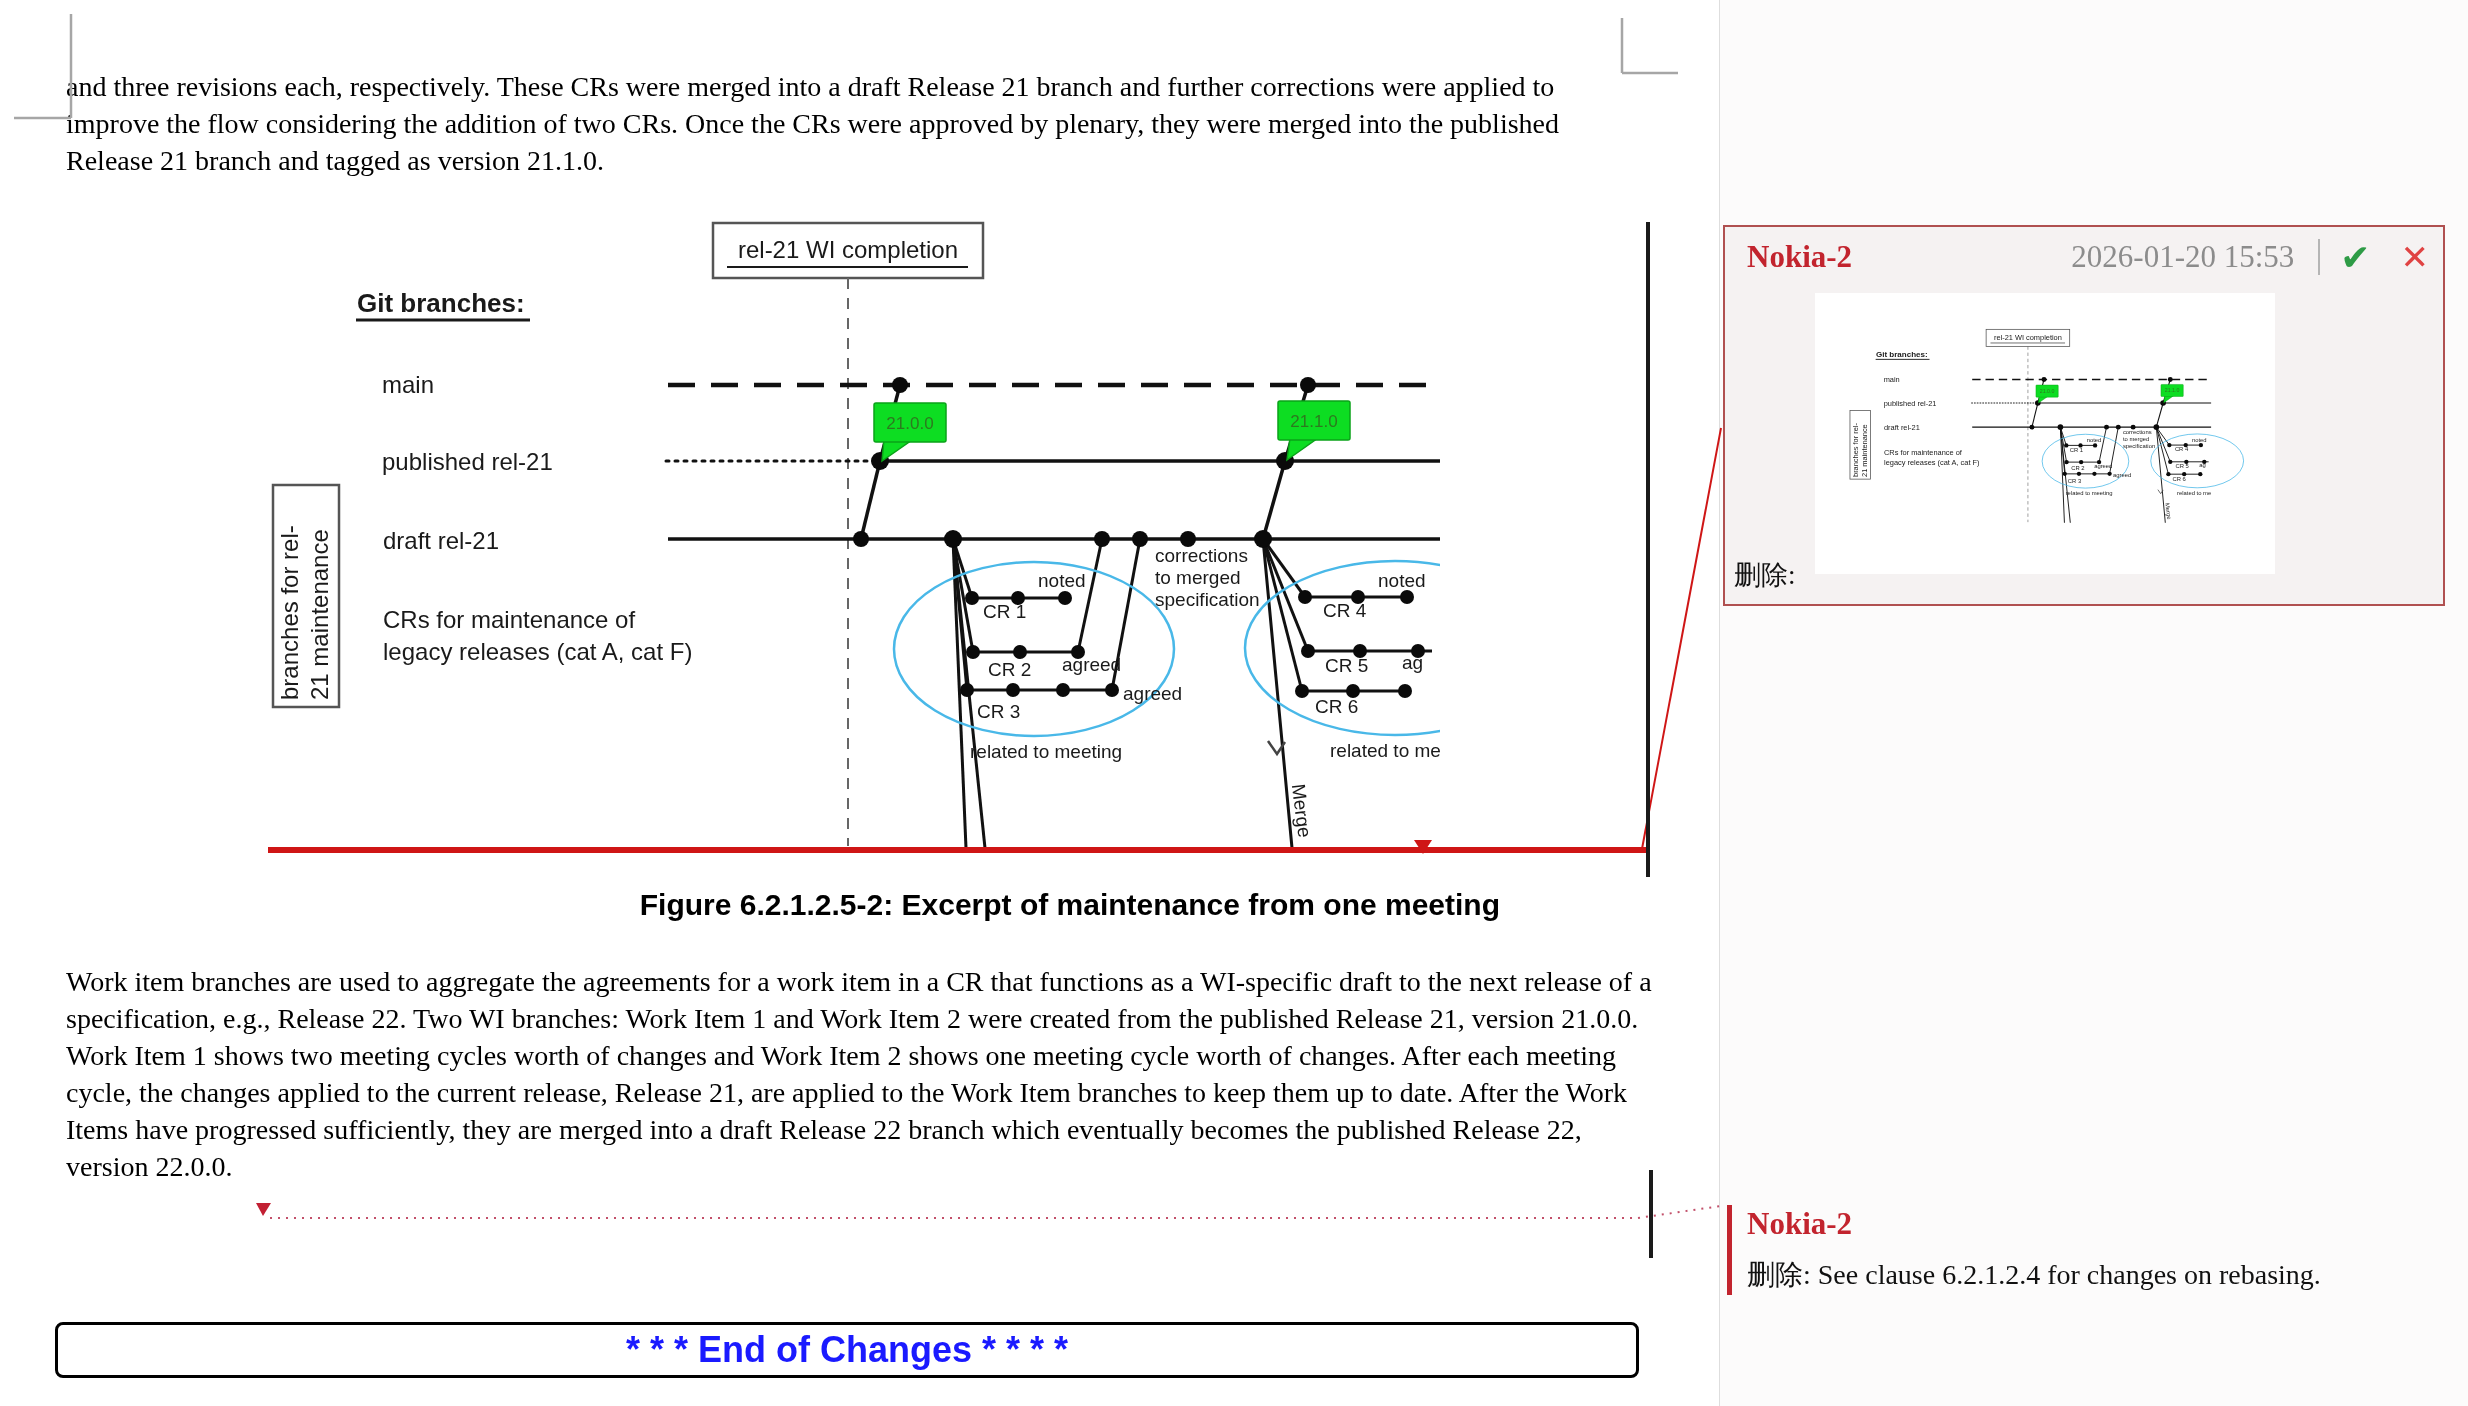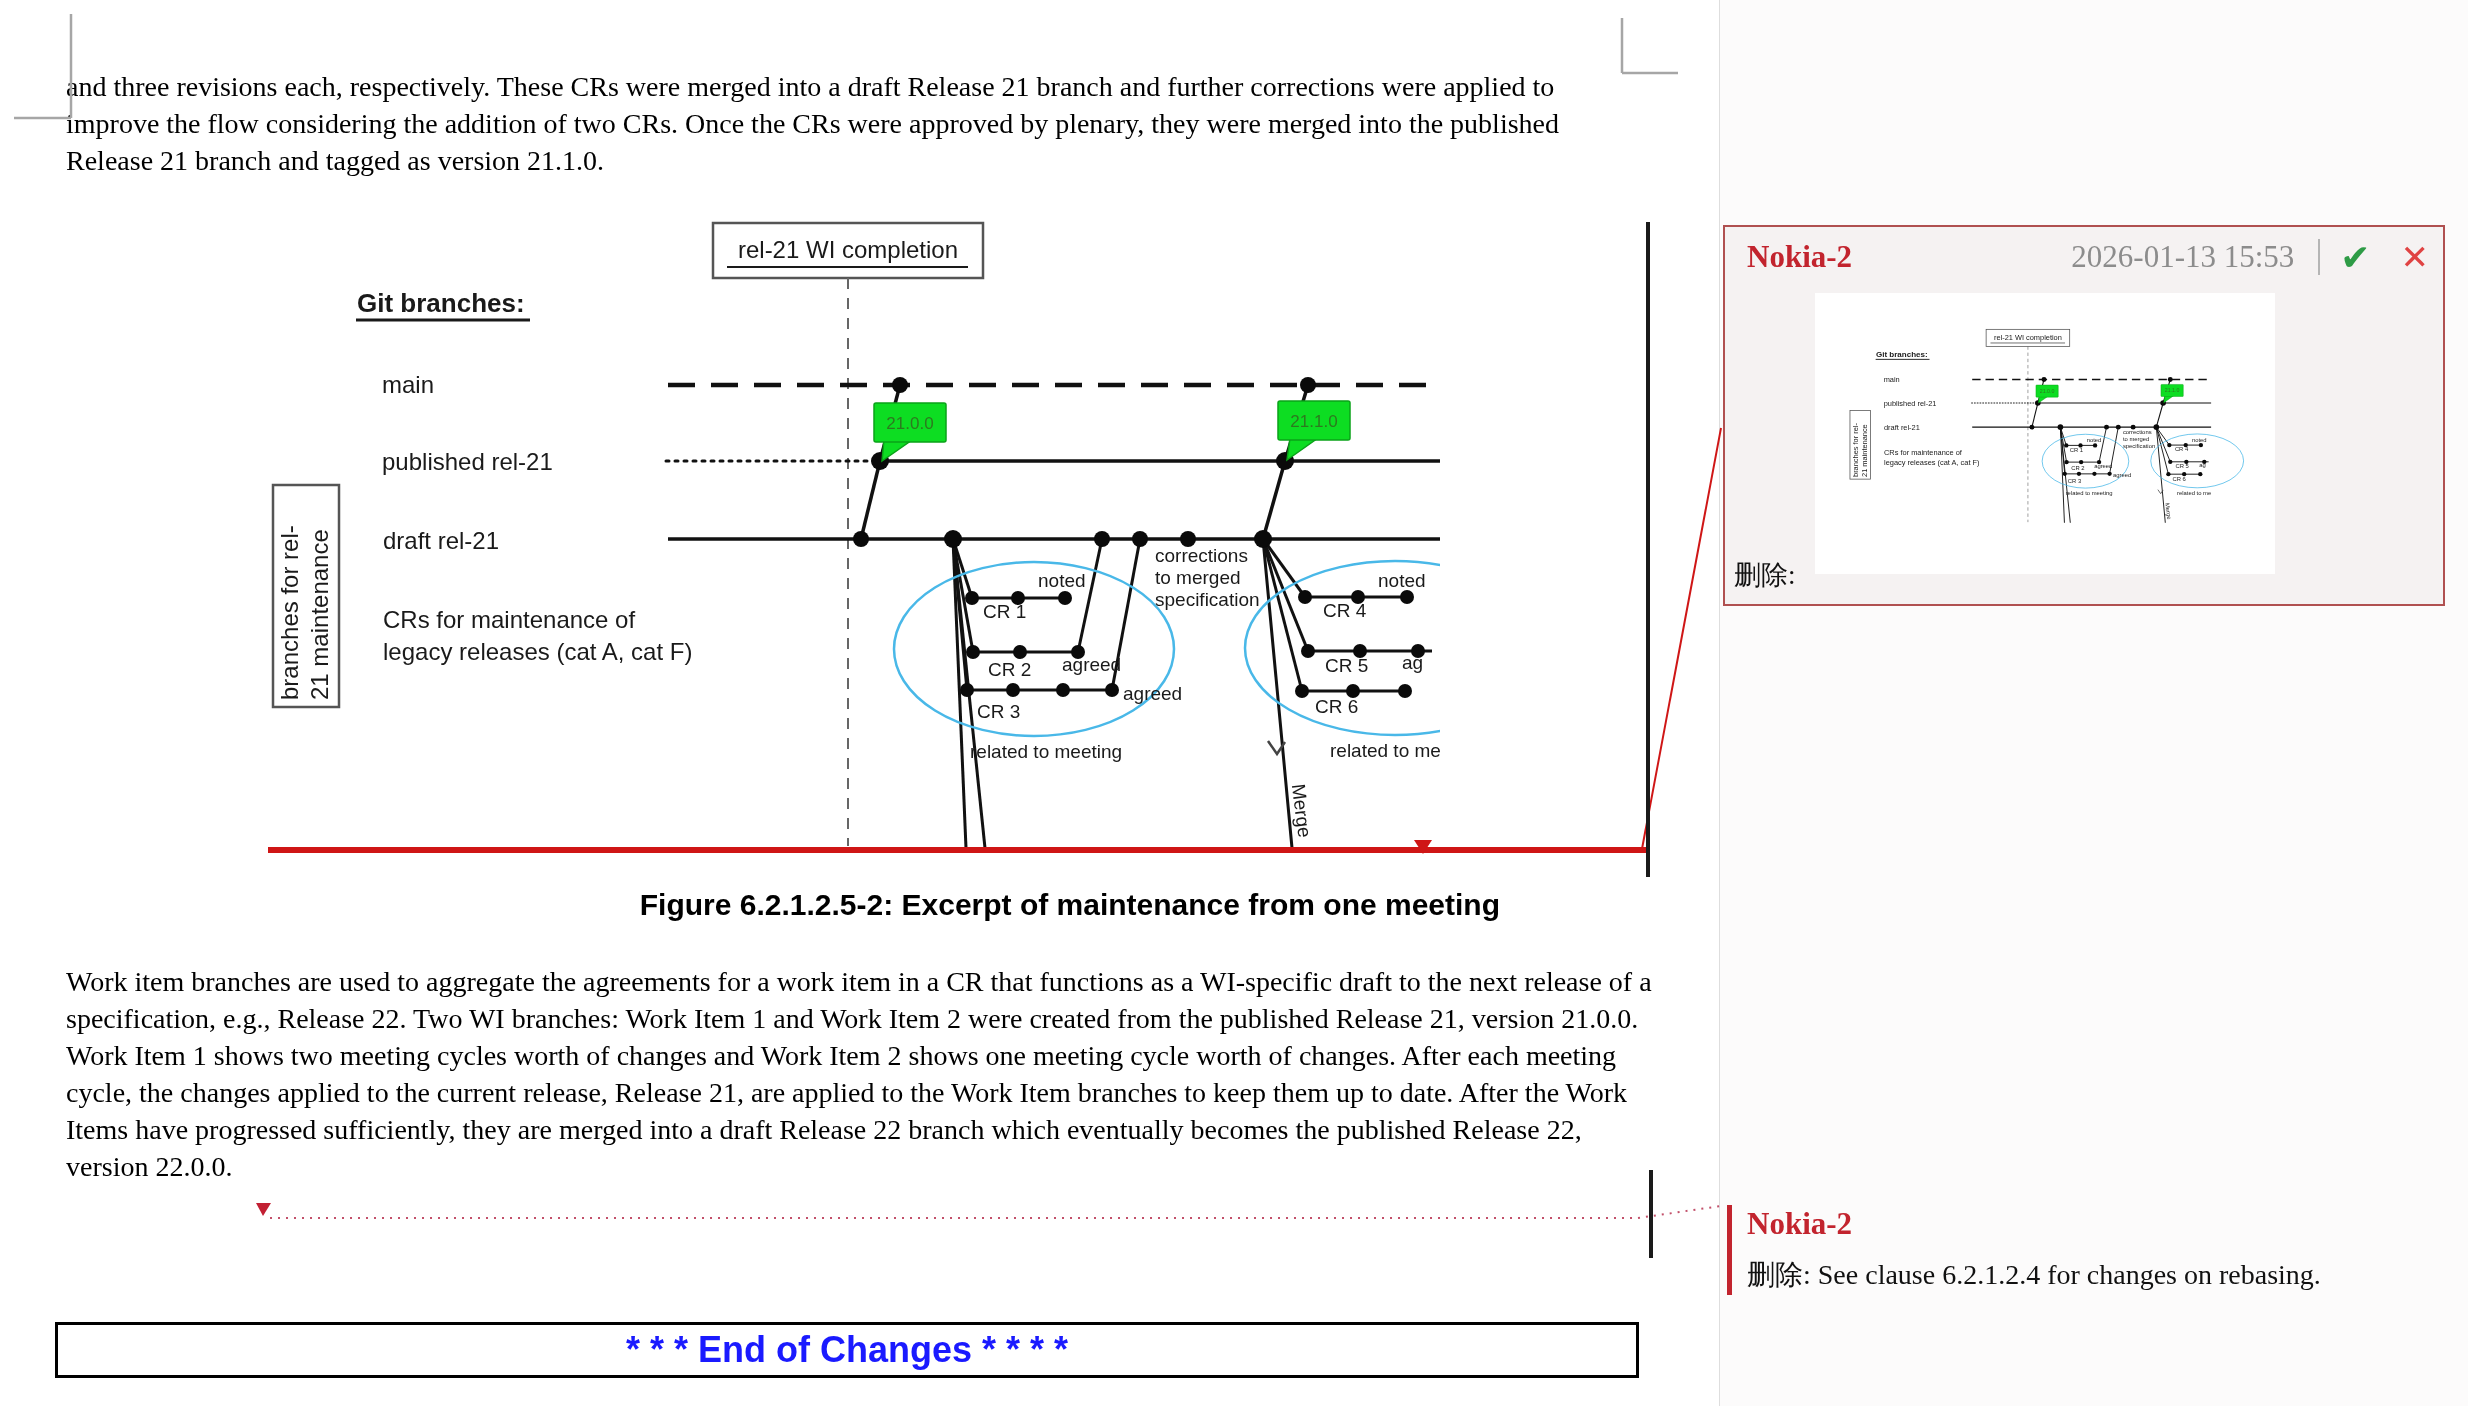--- a/index.html
+++ b/index.html
@@ -175,28 +175,28 @@
     <text class="small" x="1315" y="713">CR 6</text>
     <text class="small" x="1330" y="757">related to me</text>
     <text class="small" transform="rotate(83 1300 802)" x="1282" y="808">Merge</text>
   </g>
 </svg>
 
 <div class="abs caption" style="left:230px;top:888px;width:1270px;">Figure 6.2.1.2.5-2: Excerpt of maintenance from one meeting</div>
 
 <div class="abs bodytext" style="left:66px;top:963px;width:1592px;">Work item branches are used to aggregate the agreements for a work item in a CR that functions as a WI-specific draft to the next release of a specification, e.g., Release 22. Two WI branches: Work Item 1 and Work Item 2 were created from the published Release 21, version 21.0.0. Work Item 1 shows two meeting cycles worth of changes and Work Item 2 shows one meeting cycle worth of changes. After each meeting cycle, the changes applied to the current release, Release 21, are applied to the Work Item branches to keep them up to date. After the Work Items have progressed sufficiently, they are merged into a draft Release 22 branch which eventually becomes the published Release 22, version 22.0.0.</div>
 
-<div class="abs endbox" style="left:55px;top:1322px;width:1578px;height:50px;">* * * End of Changes * * * *</div>
+<div class="abs endbox" style="left:55px;top:1322px;width:1578px;height:50px;border-radius:8px;">* * * End of Changes * * * *</div>
 
 <div class="abs panel"></div>
 
 <div class="abs card">
   <div class="card-header">
     <span class="author">Nokia-2</span>
-    <span class="stamp">2026-01-13 15:53</span>
+    <span class="stamp">2026-01-20 15:53</span>
     <span class="vdiv"></span>
     <span class="okbtn">✔</span>
     <span class="xbtn">✕</span>
   </div>
   <div class="thumb">
     <svg viewBox="160 210 1480 670" width="458" height="208" style="margin-top:32px;">
       <use href="#gitfig"></use>
     </svg>
   </div>
   <div class="dellabel">删除:</div>

